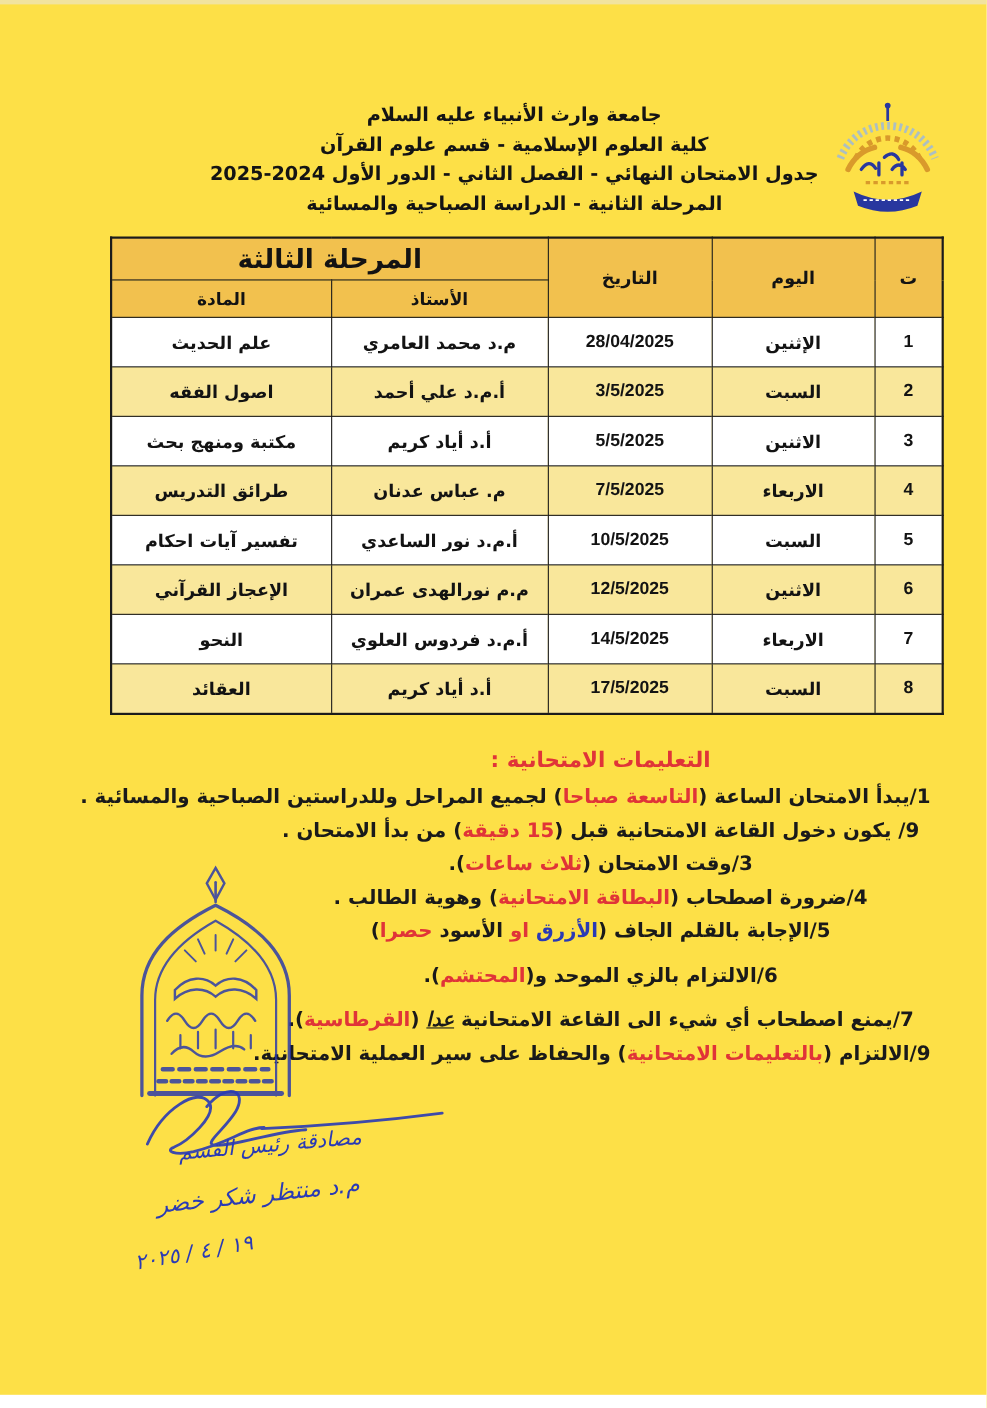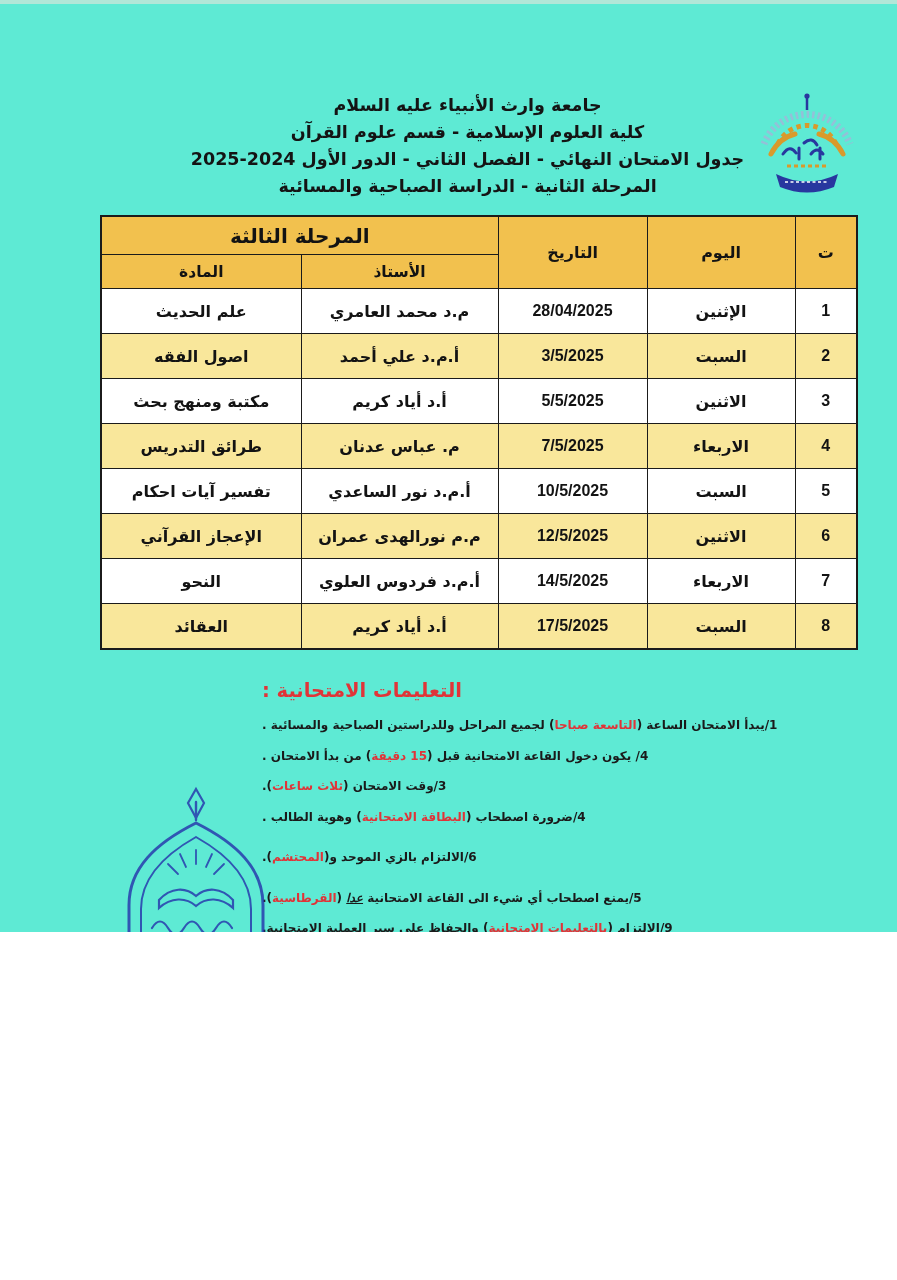--- a/index.html
+++ b/index.html
@@ -1,42 +1,42 @@
 <!DOCTYPE html>
 <html lang="ar" style="--header_bg: #F2C14E; --alt_row_bg: #F9E79B; --border: #1b1b1b; --red: #E03438; --blue: #2A3AB5; --black: #1A1A1A; --ink: #2A3AB5;"><head>
 <meta charset="utf-8">
 <style>
   html,body{margin:0;padding:0;}
   body{width:897px;height:1280px;background:#ffffff;font-family:"DejaVu Sans",sans-serif;}
-  .page{position:relative;width:897px;height:932px;background:#5eead4;overflow:hidden;}
+  .page{position:relative;width:897px;height:1268px;background:#fde047;overflow:hidden;}
   .scan-edge{position:absolute;top:0;left:0;width:100%;height:4px;background:#e9e5da;opacity:.6;}
 
   
   .doc-header{position:absolute;top:92px;left:40px;width:855px;text-align:center;
     font-weight:bold;font-size:17.5px;line-height:27px;color:#141414;direction:rtl;}
   .logo{position:absolute;top:88px;left:747px;width:120px;height:112px;}
 
   
   table.exam{position:absolute;top:215px;left:100px;width:756px;border-collapse:collapse;
     direction:rtl;table-layout:fixed;font-weight:bold;color:#131313;}
   table.exam,table.exam th,table.exam td{border:1.7px solid var(--border,#1b1b1b);}
   table.exam{border:2.6px solid var(--border,#1b1b1b);}
   table.exam th{background:var(--header_bg,#F2C14E);font-size:16px;padding:0 4px;}
-  table.exam th.stage{font-size:20px;height:37px;}
+  table.exam th.stage{font-size:24px;height:37px;}
   table.exam thead tr:nth-child(2) th{height:33px;font-size:15.5px;}
   table.exam td{height:44px;text-align:center;vertical-align:middle;font-size:16px;padding:0 4px;background:#ffffff;}
   table.exam tr.alt td{background:var(--alt_row_bg,#F9E79B);}
   table.exam td.c-date{font-family:"Liberation Sans","DejaVu Sans",sans-serif;font-size:16px;}
   table.exam td.c-num{font-family:"Liberation Sans","DejaVu Sans",sans-serif;font-size:16px;}
 
   
-  .instructions{position:absolute;top:679px;right:35px;width:600px;direction:rtl;text-align:left;
+  .instructions{position:absolute;top:679px;right:51px;width:600px;direction:rtl;text-align:center;
     font-weight:bold;color:var(--black,#1a1a1a);white-space:nowrap;}
   .inst-title{color:var(--red,#e03438);font-size:19.5px;margin-bottom:8px;}
-  .inst-line{font-size:12px;line-height:30.5px;}
+  .inst-line{font-size:18px;line-height:30.5px;}
   .inst-line.gap{margin-top:10px;}
   .seg-red{color:var(--red,#e03438);}
   .seg-blue{color:var(--blue,#2a3ab5);}
   .seg-black{color:var(--black,#1a1a1a);}
   .u{text-decoration:underline;font-style:italic;}
 
   
   .stamp{position:absolute;top:786px;left:110px;width:172px;height:218px;opacity:.82;}
   .signature{position:absolute;top:980px;left:126px;width:285px;height:85px;opacity:.9;}
   .hw{position:absolute;direction:rtl;color:var(--ink,#2a3ab5);font-style:italic;white-space:nowrap;}
@@ -146,25 +146,26 @@
           <td class="c-date">17/5/2025</td>
           <td class="c-teacher">أ.د أياد كريم</td>
           <td class="c-subject">العقائد</td>
         </tr>
       </tbody>
   </table>
 
   <div class="instructions">
     <div class="inst-title">التعليمات الامتحانية :</div>
     <div class="inst-line"><span class="seg-black">1/يبدأ الامتحان الساعة (</span><span class="seg-red">التاسعة صباحا</span><span class="seg-black">) لجميع المراحل وللدراستين الصباحية والمسائية .</span></div>
-    <div class="inst-line"><span class="seg-black">4/ يكون دخول القاعة الامتحانية قبل (</span><span class="seg-red">15 دقيقة</span><span class="seg-black">) من بدأ الامتحان .</span></div>
+    <div class="inst-line"><span class="seg-black">9/ يكون دخول القاعة الامتحانية قبل (</span><span class="seg-red">15 دقيقة</span><span class="seg-black">) من بدأ الامتحان .</span></div>
     <div class="inst-line"><span class="seg-black">3/وقت الامتحان (</span><span class="seg-red">ثلاث ساعات</span><span class="seg-black">).</span></div>
     <div class="inst-line"><span class="seg-black">4/ضرورة اصطحاب (</span><span class="seg-red">البطاقة الامتحانية</span><span class="seg-black">) وهوية الطالب .</span></div>
+    <div class="inst-line"><span class="seg-black">5/الإجابة بالقلم الجاف (</span><span class="seg-blue">الأزرق</span><span class="seg-black"> </span><span class="seg-red">او</span><span class="seg-black"> الأسود </span><span class="seg-red">حصرا</span><span class="seg-black">)</span></div>
     <div class="inst-line gap"><span class="seg-black">6/الالتزام بالزي الموحد و(</span><span class="seg-red">المحتشم</span><span class="seg-black">).</span></div>
-    <div class="inst-line gap"><span class="seg-black">5/يمنع اصطحاب أي شيء الى القاعة الامتحانية </span><span class="seg-black u">عدا</span><span class="seg-black"> (</span><span class="seg-red">القرطاسية</span><span class="seg-black">).</span></div>
+    <div class="inst-line gap"><span class="seg-black">7/يمنع اصطحاب أي شيء الى القاعة الامتحانية </span><span class="seg-black u">عدا</span><span class="seg-black"> (</span><span class="seg-red">القرطاسية</span><span class="seg-black">).</span></div>
     <div class="inst-line"><span class="seg-black">9/الالتزام (</span><span class="seg-red">بالتعليمات الامتحانية</span><span class="seg-black">) والحفاظ على سير العملية الامتحانية.</span></div>
   </div>
 
   <svg class="stamp" viewBox="0 0 172 218" aria-hidden="true">
     <g stroke="#2636ac" fill="none" stroke-linecap="round">
       <path d="M86,34 L86,16" stroke-width="2.4"></path>
       <path d="M86,3 L94,17 L86,32 L78,17 Z" stroke-width="2.2"></path>
       <path d="M19,210 L19,119 C19,82 46,57 86,37 C126,57 153,82 153,119 L153,210" stroke-width="3"></path>
       <path d="M31,210 L31,123 C31,93 54,69 86,51 C118,69 141,93 141,123 L141,210" stroke-width="2"></path>
       <path d="M86,64 L86,78 M70,68 L76,81 M102,68 L96,81 M58,78 L68,88 M114,78 L104,88" stroke-width="1.8"></path>

